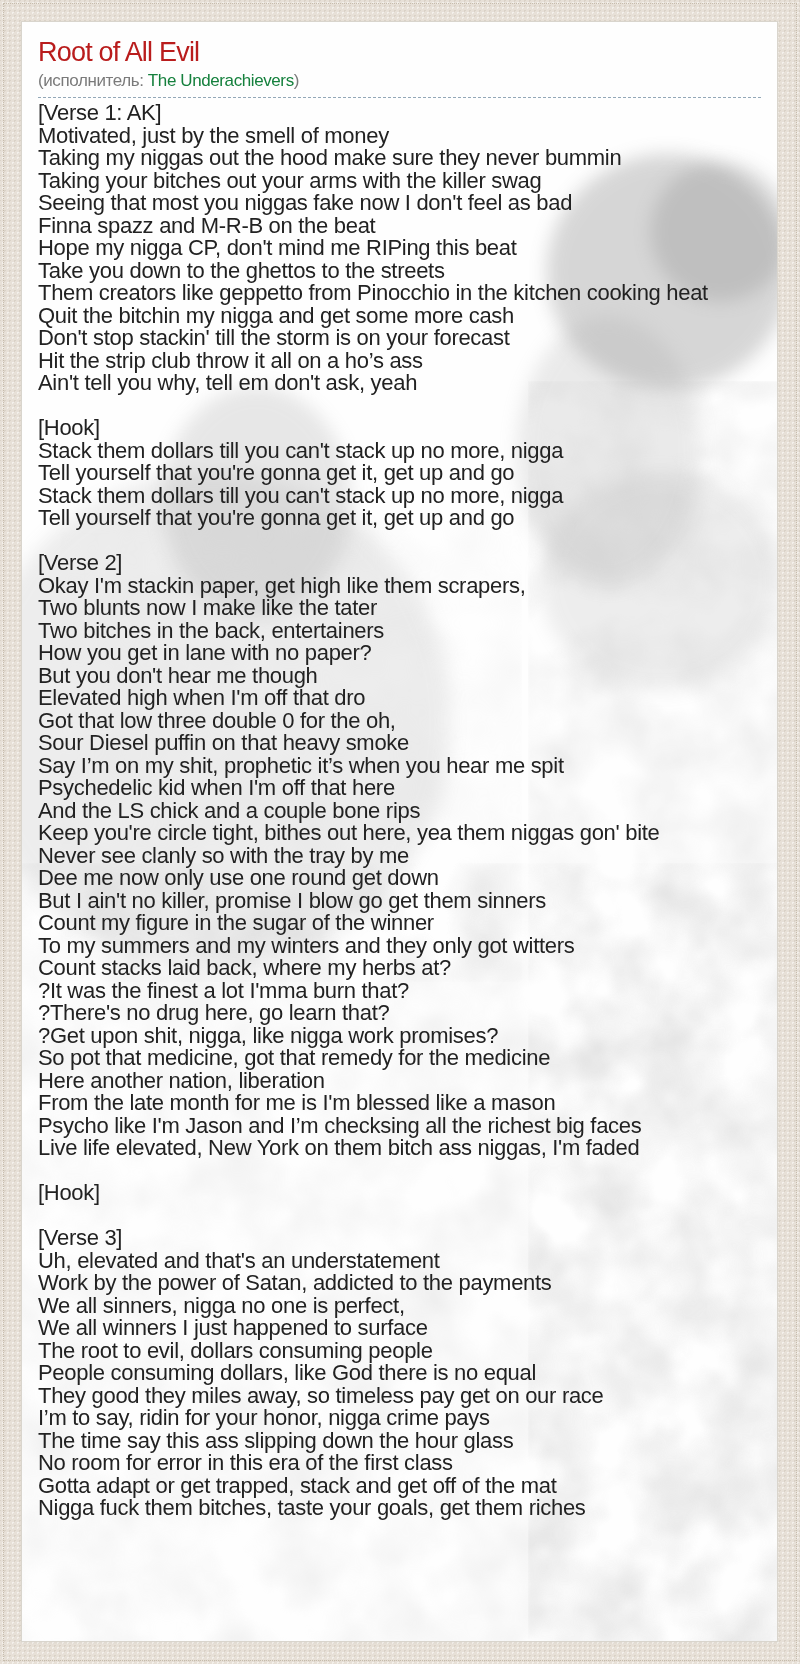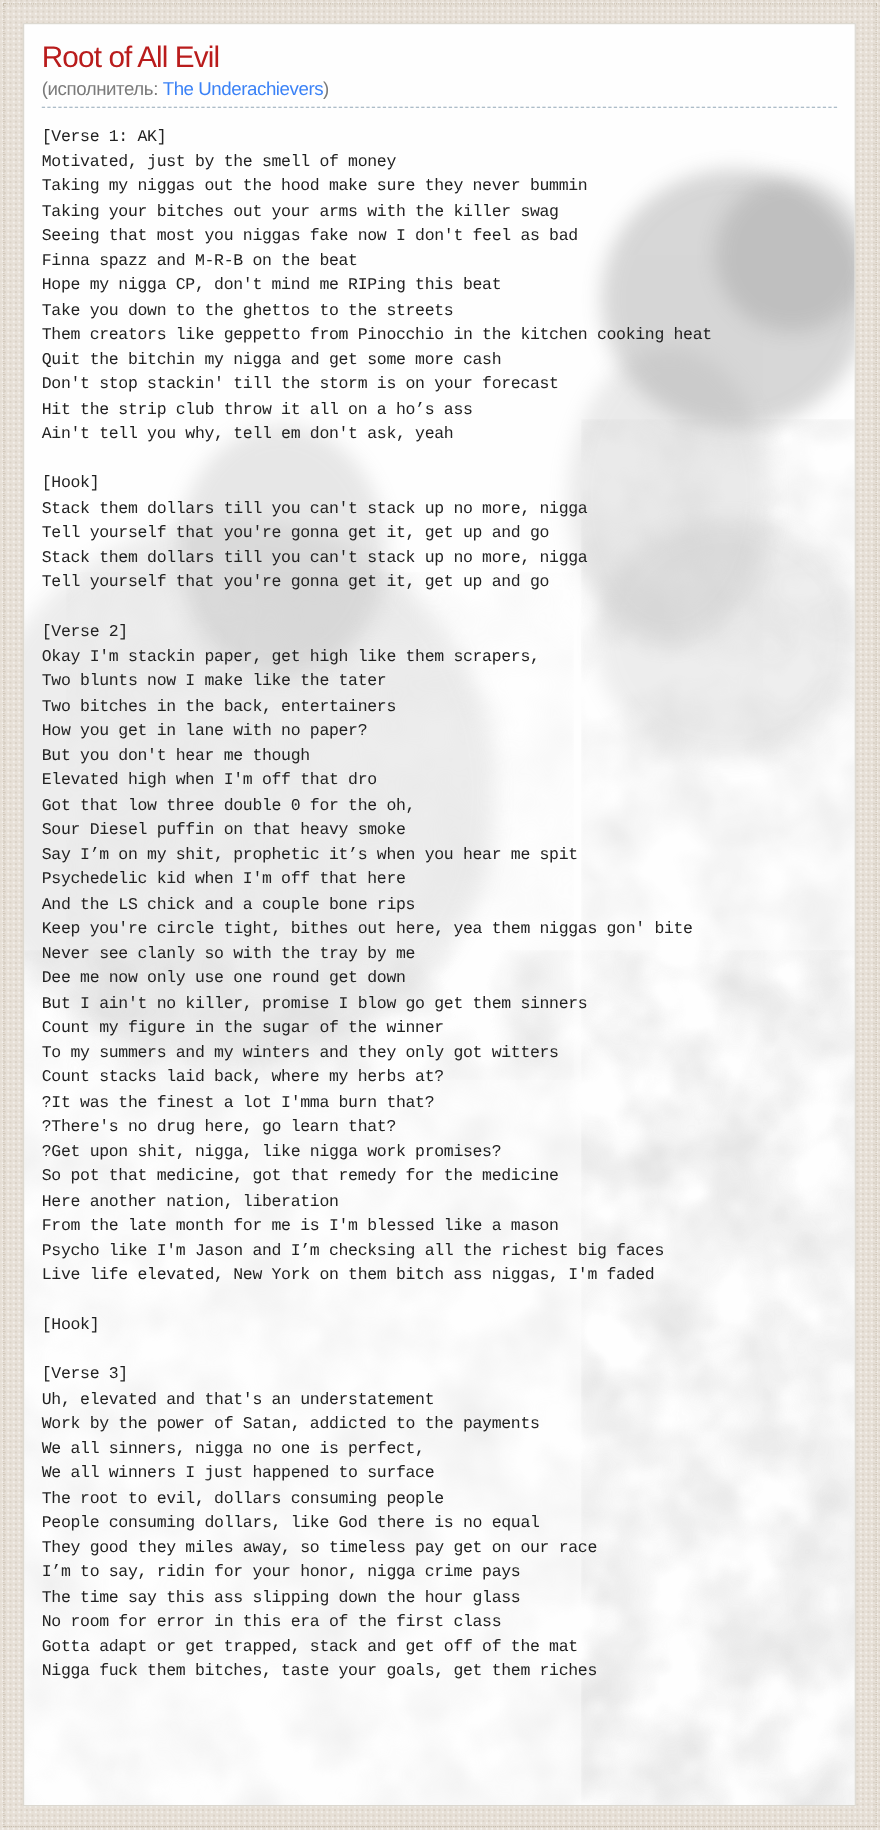--- a/index.html
+++ b/index.html
@@ -53,28 +53,28 @@
   }
   .subtitle {
     font-size: 17px;
     line-height: 21px;
     letter-spacing: -0.4px;
     color: #7a7a7a;
     padding-bottom: 6px;
     border-bottom: 1px dashed #93a8b8;
   }
   .artist-link {
-    color: #3b82f6;
+    color: #15803d;
     text-decoration: none;
     cursor: pointer;
   }
   .lyrics {
-    margin-top: 16px;
-    font-family: Liberation Mono, monospace;
-    font-size: 15px;
+    margin-top: 4px;
+    font-family: Liberation Sans, sans-serif;
+    font-size: 22px;
     line-height: 22.5px;
     letter-spacing: -0.3px;
     color: #222222;
     white-space: pre-line;
   }
 </style>
 </head>
 <body>
 
 <div class="outer-frame"></div>

